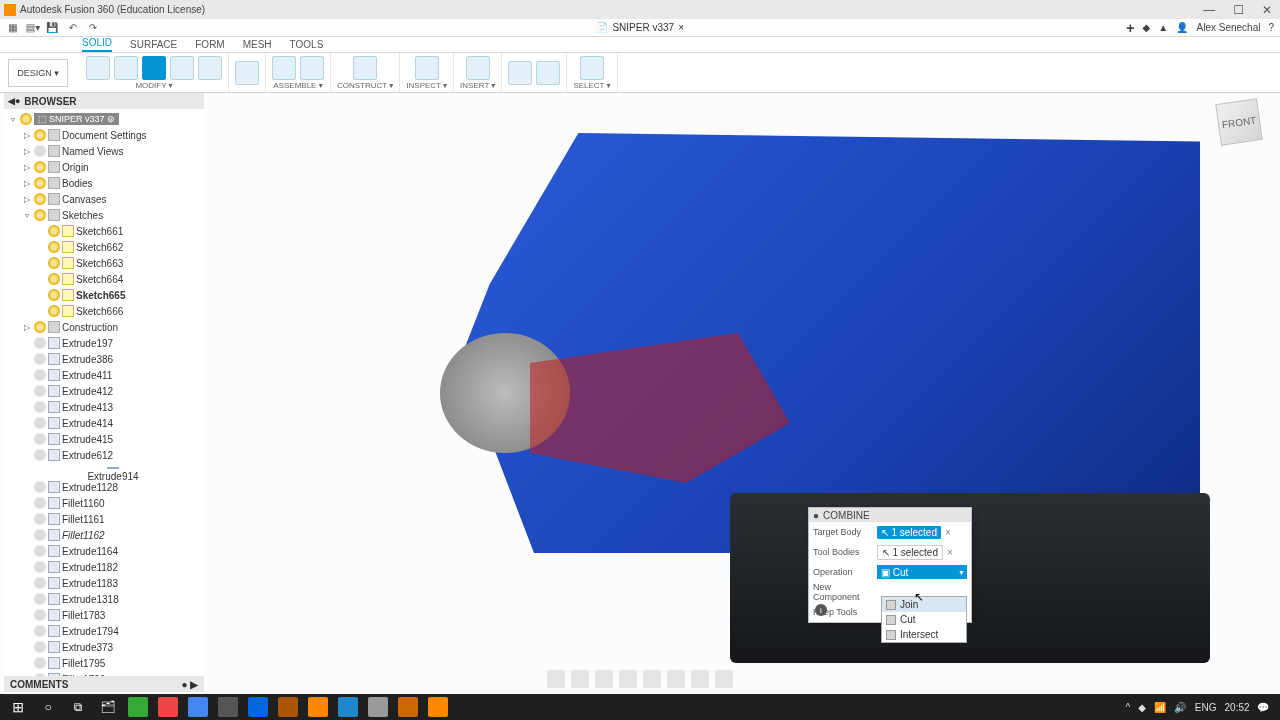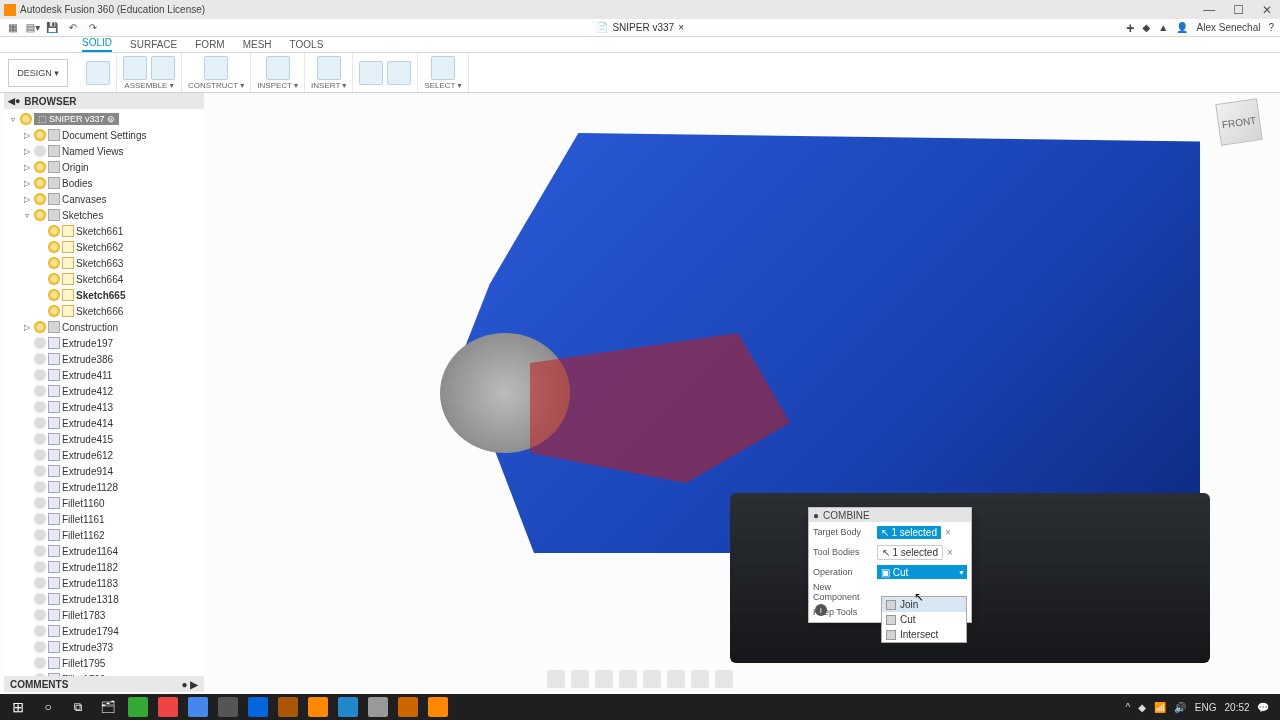--- a/index.html
+++ b/index.html
@@ -124,20 +124,30 @@
   <div class="tab">MESH</div>
   <div class="tab">TOOLS</div>
 </div>
 
 <div class="ribbon">
   <div class="design-btn">DESIGN ▾</div>
   <div id="ribbon-groups" style="display:flex;height:100%">
       <div class="grp">
         <div class="icons">
           <div class="ico"></div>
+          <div class="ico"></div>
+          <div class="ico active"></div>
+          <div class="ico"></div>
+          <div class="ico"></div>
+        </div>
+        <div class="lbl">MODIFY ▾</div>
+      </div>
+      <div class="grp">
+        <div class="icons">
+          <div class="ico"></div>
         </div>
       </div>
       <div class="grp">
         <div class="icons">
           <div class="ico"></div>
           <div class="ico"></div>
         </div>
         <div class="lbl">ASSEMBLE ▾</div>
       </div>
       <div class="grp">
@@ -317,21 +327,21 @@
           <span class="eye off"></span>
           <span class="ficon feat"></span>
           <span>Extrude415</span>
         </div>
         <div class="node" style="padding-left: 18px;">
           <span class="arrow"></span>
           <span class="eye off"></span>
           <span class="ficon feat"></span>
           <span>Extrude612</span>
         </div>
-        <div class="node" style="padding-left: 18px;">
+        <div class="node" style="padding-left: 18px; flex-direction: column;">
           <span class="arrow"></span>
           <span class="eye off"></span>
           <span class="ficon feat"></span>
           <span>Extrude914</span>
         </div>
         <div class="node" style="padding-left: 18px;">
           <span class="arrow"></span>
           <span class="eye off"></span>
           <span class="ficon feat"></span>
           <span>Extrude1128</span>
@@ -341,21 +351,21 @@
           <span class="eye off"></span>
           <span class="ficon feat"></span>
           <span>Fillet1160</span>
         </div>
         <div class="node" style="padding-left: 18px;">
           <span class="arrow"></span>
           <span class="eye off"></span>
           <span class="ficon feat"></span>
           <span>Fillet1161</span>
         </div>
-        <div class="node" style="padding-left: 18px;">
+        <div class="node" style="padding-left: 18px; font-style: italic;">
           <span class="arrow"></span>
           <span class="eye off"></span>
           <span class="ficon feat"></span>
           <span>Fillet1162</span>
         </div>
         <div class="node" style="padding-left: 18px;">
           <span class="arrow"></span>
           <span class="eye off"></span>
           <span class="ficon feat"></span>
           <span>Extrude1164</span>

